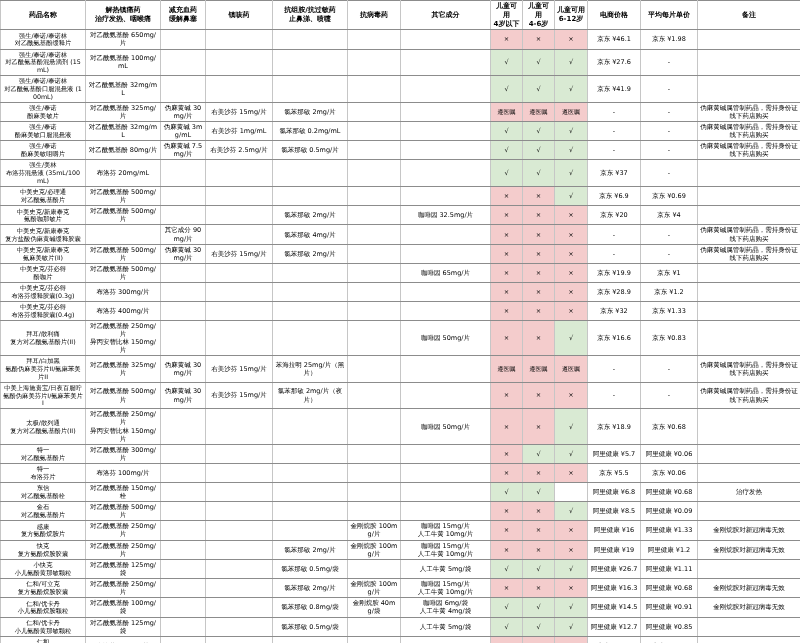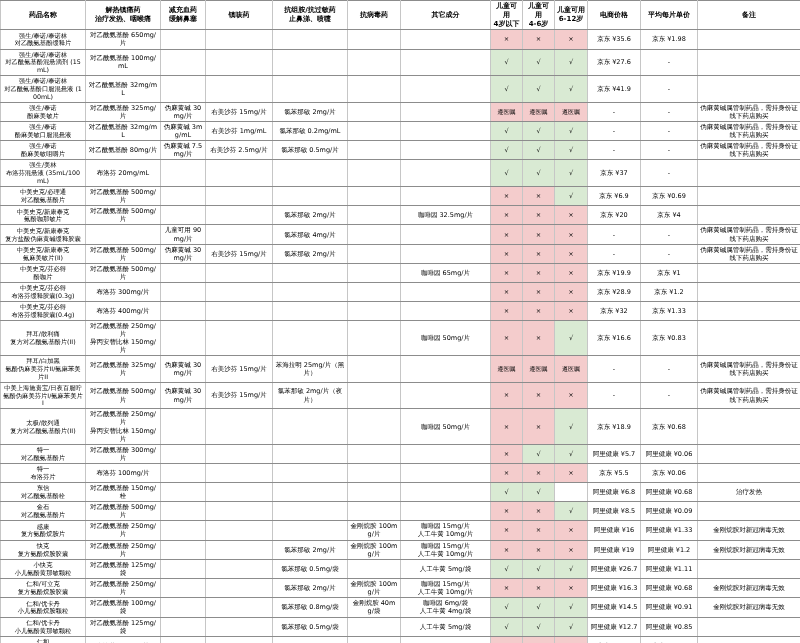--- a/index.html
+++ b/index.html
@@ -68,21 +68,21 @@
 对乙酰氨基酚缓释片</td>
         <td>对乙酰氨基酚 650mg/片</td>
         <td></td>
         <td></td>
         <td></td>
         <td></td>
         <td></td>
         <td class="st-x" style="background: rgb(244, 204, 204);">×</td>
         <td class="st-x" style="background: rgb(244, 204, 204);">×</td>
         <td class="st-x" style="background: rgb(244, 204, 204);">×</td>
-        <td>京东 ¥35.6</td>
+        <td>京东 ¥46.1</td>
         <td>京东 ¥1.98</td>
         <td></td>
       </tr>
       <tr>
         <td class="name-cell">强生/泰诺/泰诺林
 对乙酰氨基酚混悬滴剂 (15mL)</td>
         <td>对乙酰氨基酚 100mg/mL</td>
         <td></td>
         <td></td>
         <td></td>
@@ -204,21 +204,21 @@
         <td class="st-x" style="background: rgb(244, 204, 204);">×</td>
         <td class="st-x" style="background: rgb(244, 204, 204);">×</td>
         <td>京东 ¥20</td>
         <td>京东 ¥4</td>
         <td></td>
       </tr>
       <tr>
         <td class="name-cell">中美史克/新康泰克
 复方盐酸伪麻黄碱缓释胶囊</td>
         <td></td>
-        <td>儿童可用 90mg/片</td>
+        <td>其它成分 90mg/片</td>
         <td></td>
         <td>氯苯那敏 4mg/片</td>
         <td></td>
         <td></td>
         <td class="st-x" style="background: rgb(244, 204, 204);">×</td>
         <td class="st-x" style="background: rgb(244, 204, 204);">×</td>
         <td class="st-x" style="background: rgb(244, 204, 204);">×</td>
         <td>-</td>
         <td>-</td>
         <td>伪麻黄碱属管制药品，需持身份证线下药店购买</td>

